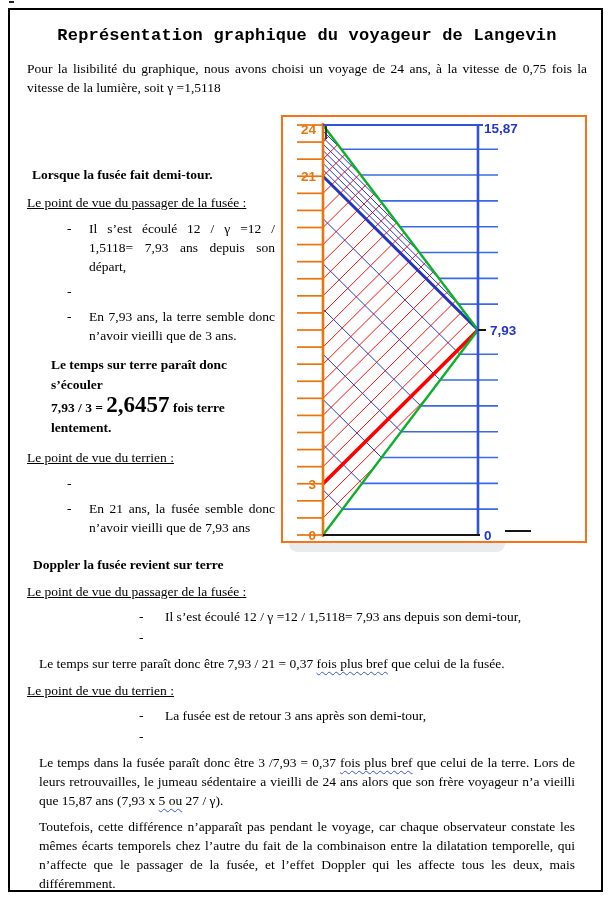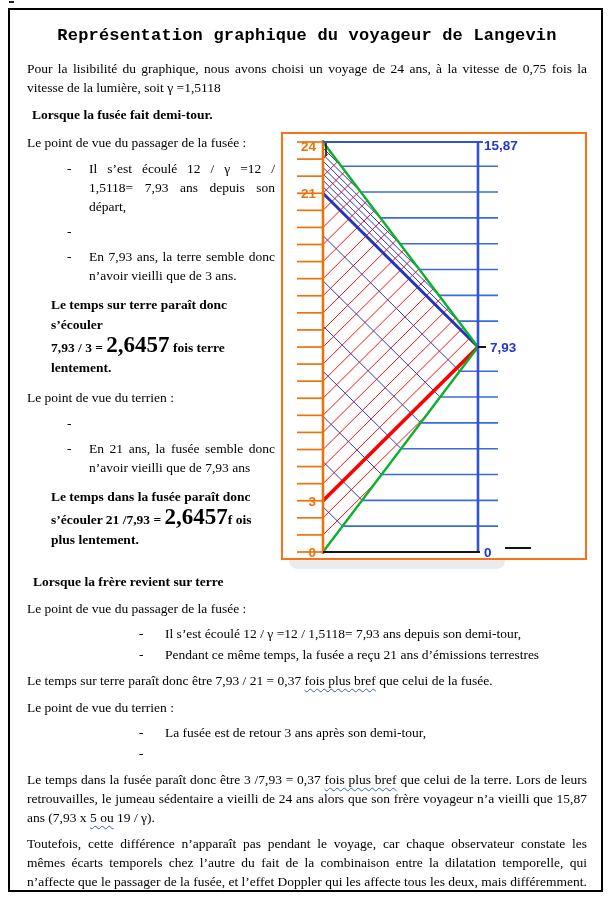--- a/index.html
+++ b/index.html
@@ -17,21 +17,21 @@
   .title{
     text-align:center;font-weight:bold;font-size:17px;letter-spacing:.2px;
     margin:8px 0 14px 0;
     font-family:Liberation Mono, monospace;
   }
   .intro{font-size:13.5px;line-height:19px;text-align:justify;margin-bottom:6px;}
 
   .columns{display:flex;align-items:flex-end;}
   .leftcol{width:300px;font-size:13.5px;line-height:19px;}
   .bheading{font-weight:bold;margin:2px 0 7px 5px;}
-  .uhead{margin:9px 0 7px 0;}
+  .uhead{text-decoration:underline;margin:9px 0 7px 0;}
   .bullet{display:flex;margin:6px 0;}
   .bullet .dash{flex:0 0 22px;margin-left:40px;}
   .bullet .btxt{flex:1;text-align:justify;padding-right:4px;}
   .concl{font-weight:bold;margin:10px 4px 10px 24px;line-height:20px;}
   .big{font-size:23px;}
 
   .chartwrap{margin-left:2px;margin-top:12px;position:relative;}
   .chartbox{
     width:306px;height:428px;border:2px solid #f97316;box-sizing:border-box;
     background:#fff;position:relative;z-index:1;
@@ -40,21 +40,21 @@
     position:absolute;left:8px;bottom:-9px;width:216px;height:17px;
     background:#e9ebee;border-radius:9px;z-index:0;
   }
 
   .return-section{margin-top:12px;font-size:13.5px;line-height:19px;width:560px;}
   .return-section .bheading{margin:4px 0 8px 6px;}
   .return-section .uhead{margin:8px 0 6px 0;}
   .rbullet{display:flex;margin:2px 0;}
   .rbullet .dash{flex:0 0 26px;margin-left:112px;}
   .rbullet .btxt{flex:1;}
-  .rpara{margin:7px 0;}
+  .rpara{margin:7px 12px;}
   .jpara{text-align:justify;}
   .wavy{
     text-decoration:underline;text-decoration-style:wavy;
     text-decoration-color:#3a55d0;text-decoration-thickness:1px;
     text-underline-offset:3px;
   }
 </style>
 </head>
 <body>
 
@@ -95,21 +95,20 @@
       <div class="uhead">Le point de vue du terrien :</div>
 
       <div class="bullet">
         <span class="dash">-</span>
       </div>
       <div class="bullet">
         <span class="dash">-</span>
         <span class="btxt">En 21 ans, la fusée semble donc n’avoir vieilli que de 7,93 ans</span>
       </div>
 
-      <div class="concl"><span>Le temps dans la fusée paraît donc s’écouler 21 /7,93  = </span><span class="big">2,6457</span><span>f ois plus lentement.</span></div>
     </div>
 
     <div class="chartwrap">
       <div class="chartbox">
         <svg id="spacetime-svg" width="256" height="424" viewBox="0 0 256 424" xmlns="http://www.w3.org/2000/svg">
             <line x1="14" y1="418" x2="40" y2="418" stroke="#E8740C" stroke-width="1.7"></line>
             <line x1="14" y1="400.9166666666667" x2="40" y2="400.9166666666667" stroke="#E8740C" stroke-width="1.7"></line>
             <line x1="14" y1="383.8333333333333" x2="40" y2="383.8333333333333" stroke="#E8740C" stroke-width="1.7"></line>
             <line x1="14" y1="366.75" x2="40" y2="366.75" stroke="#E8740C" stroke-width="1.7"></line>
             <line x1="14" y1="349.6666666666667" x2="40" y2="349.6666666666667" stroke="#E8740C" stroke-width="1.7"></line>
@@ -200,41 +199,40 @@
             <text x="201" y="16" fill="#2136D0" text-anchor="start" font-family="&quot;Liberation Sans&quot;, sans-serif" font-size="13.5" font-weight="bold">15,87</text>
             <text x="207" y="218" fill="#2136D0" text-anchor="start" font-family="&quot;Liberation Sans&quot;, sans-serif" font-size="13.5" font-weight="bold">7,93</text>
             <text x="201" y="423" fill="#2136D0" text-anchor="start" font-family="&quot;Liberation Sans&quot;, sans-serif" font-size="13.5" font-weight="bold">0</text>
           </svg>
       </div>
       <div class="smudge"></div>
     </div>
   </div>
 
   <div class="return-section">
-    <div class="bheading">Lorsque la frère revient sur terre</div>
+    <div class="bheading">Doppler la fusée revient sur terre</div>
 
     <div class="uhead">Le point de vue du passager de la fusée :</div>
     <div class="rbullet">
       <span class="dash">-</span>
       <span class="btxt">Il s’est écoulé 12 / γ =12 / 1,5118= 7,93 ans depuis son demi-tour,</span>
     </div>
     <div class="rbullet">
       <span class="dash">-</span>
-      <span class="btxt">Pendant ce même temps, la fusée a reçu 21 ans d’émissions terrestres</span>
     </div>
 
     <div class="rpara"><span>Le temps sur terre paraît donc être 7,93 / 21 = 0,37 </span><span class="wavy">fois plus bref</span><span> que celui de la fusée.</span></div>
 
     <div class="uhead">Le point de vue du terrien :</div>
     <div class="rbullet">
       <span class="dash">-</span>
       <span class="btxt">La fusée est de retour 3 ans après son demi-tour,</span>
     </div>
     <div class="rbullet">
       <span class="dash">-</span>
     </div>
 
-    <div class="rpara jpara"><span>Le temps dans la fusée paraît donc être 3 /7,93 = 0,37 </span><span class="wavy">fois plus bref</span><span> que celui de la terre.</span> <span>Lors de leurs retrouvailles, le jumeau sédentaire a vieilli de 24 ans alors que son frère voyageur n’a vieilli que 15,87 ans (7,93 x </span><span class="wavy">5  ou</span><span>  19 / γ).</span></div>
+    <div class="rpara jpara"><span>Le temps dans la fusée paraît donc être 3 /7,93 = 0,37 </span><span class="wavy">fois plus bref</span><span> que celui de la terre.</span> <span>Lors de leurs retrouvailles, le jumeau sédentaire a vieilli de 24 ans alors que son frère voyageur n’a vieilli que 15,87 ans (7,93 x </span><span class="wavy">5  ou</span><span>  27 / γ).</span></div>
 
     <div class="rpara jpara">Toutefois, cette différence n’apparaît pas pendant le voyage, car chaque observateur constate les mêmes écarts temporels chez l’autre du fait de la combinaison entre la dilatation temporelle, qui n’affecte que le passager de la fusée, et l’effet Doppler qui les affecte tous les deux, mais différemment.</div>
   </div>
 
 </div>
 
 </body></html>

